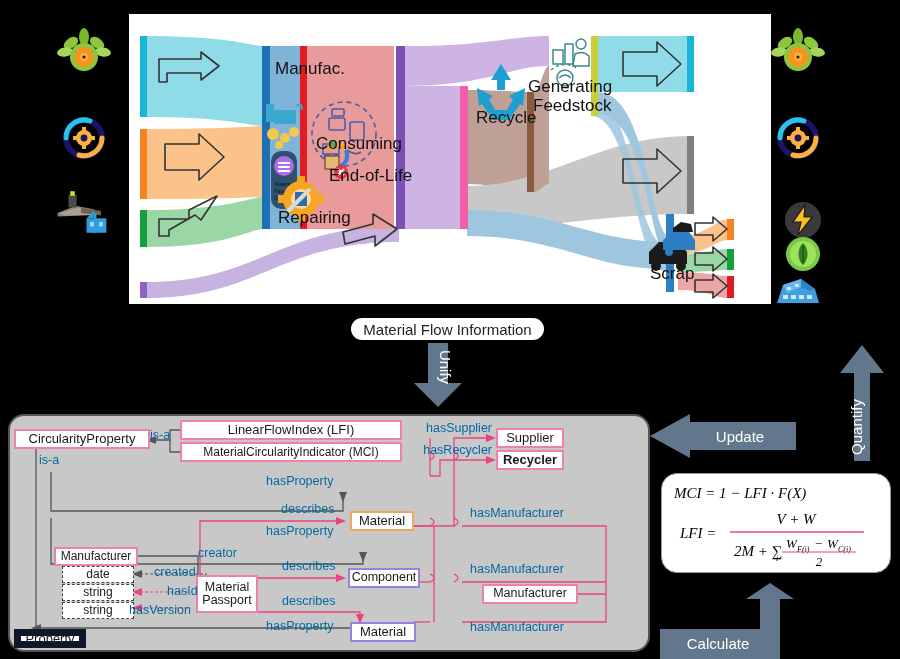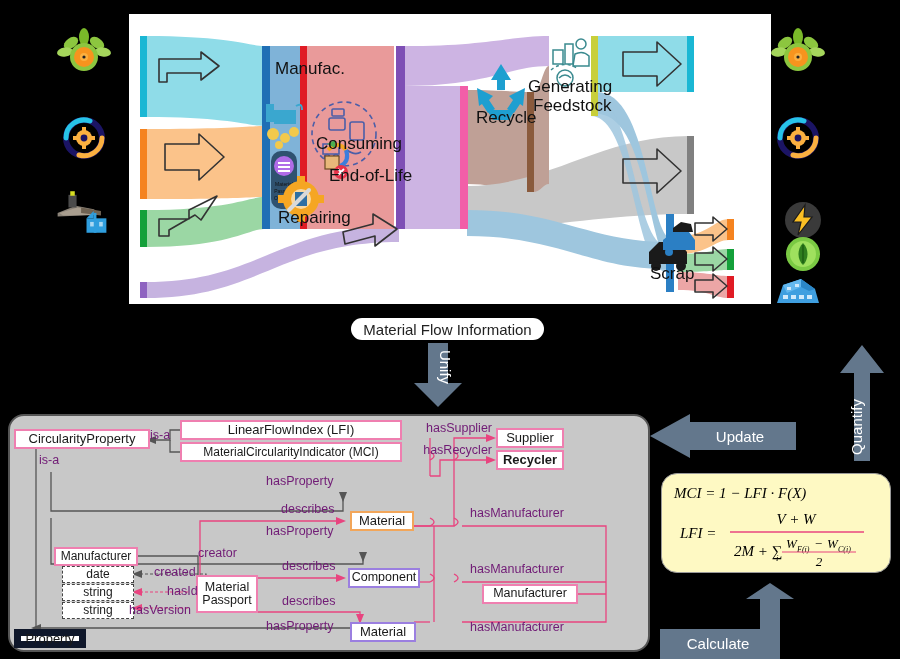--- a/index.html
+++ b/index.html
@@ -29,25 +29,25 @@
   .node-box{position:absolute;box-sizing:border-box;background:#fff;
             display:flex;align-items:center;justify-content:center;
             font-size:13px;color:#1a1a1a;line-height:1.05;text-align:center;}
   .nb-pink{border:2px solid #ef7fb0;}
   .nb-gray{border:7px solid #0f172a;}
   .nb-orange{border:2px solid #f0a martinsburg;}
   .nb-orange{border:2px solid #f2a65a;}
   .nb-purple{border:2px solid #9b7fe0;}
   .nb-dash{border:1px dashed #444;background:#fff;}
 
-  .edge-label{position:absolute;font-size:12.5px;color:#701a75;
+  .edge-label{position:absolute;font-size:12.5px;color:#0369a1;
               white-space:nowrap;}
 
   
-  #formula-box{left:661px;top:473px;width:230px;height:100px;background:#fef9c3;
+  #formula-box{left:661px;top:473px;width:230px;height:100px;background:#ffffff;
                border:1px solid #999;box-sizing:border-box;
                display:flex;align-items:center;justify-content:center;}
   .frm{font-family:"Liberation Serif",serif;color:#e8447f;font-style:italic;}
 
   
   .arrow-txt{fill:#fff;font-size:15px;font-family:"Liberation Sans",sans-serif;}
 </style>
 </head>
 <body>
 

